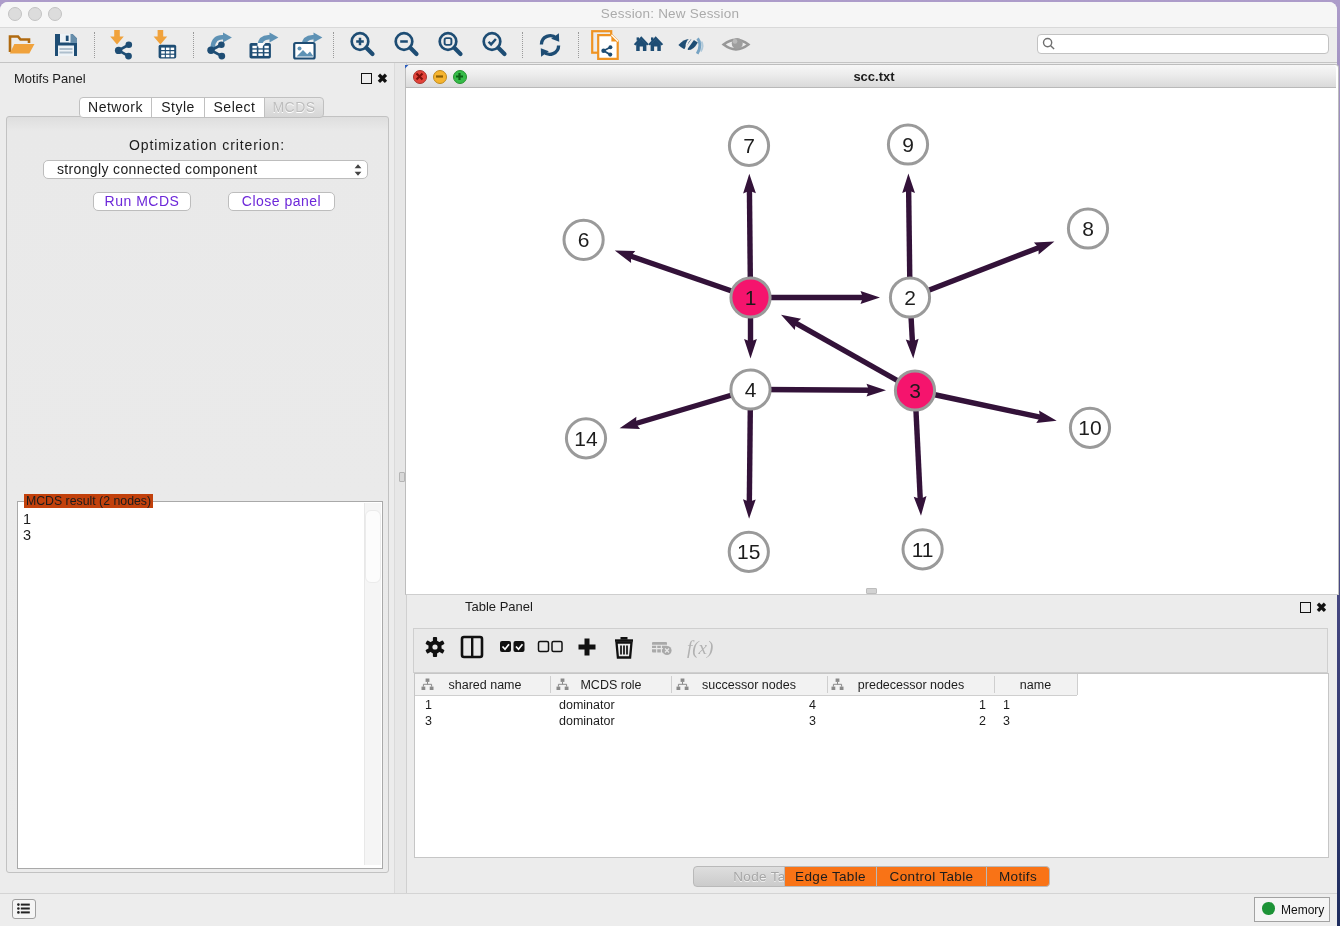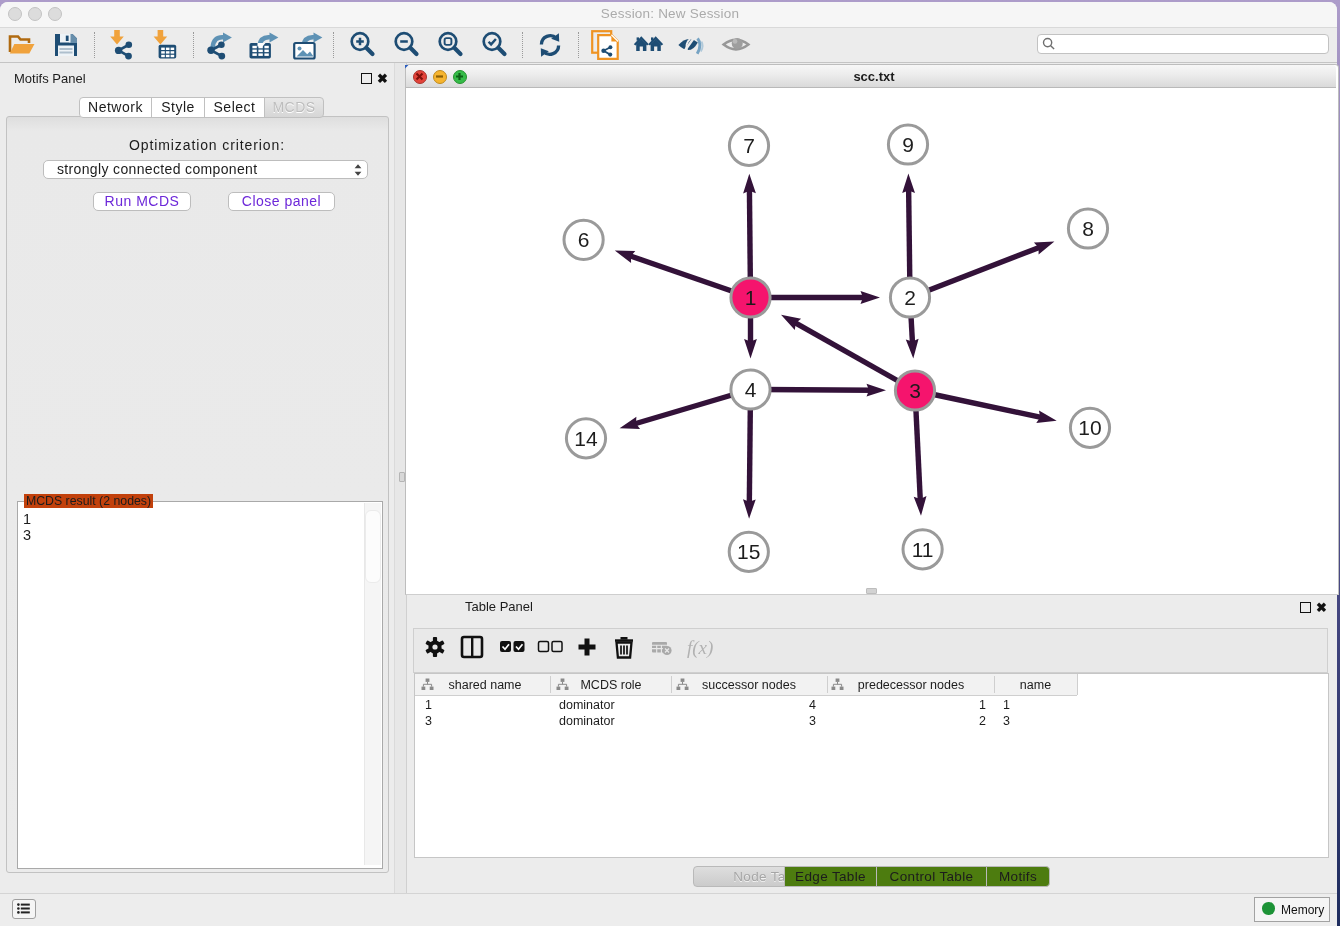--- a/index.html
+++ b/index.html
@@ -63,21 +63,21 @@
   
   #statusbar{left:0;top:893px;width:1337px;height:33px;background:#ededed;
       border-top:1px solid #d4d4d4;}
   #listbtn{left:12px;top:899px;width:22px;height:18px;border:1px solid #9f9f9f;
       border-radius:3px;background:#f5f5f5;}
   #membtn{left:1254px;top:897px;width:74px;height:23px;border:1px solid #a2a2a2;
       background:#f5f5f5;}
   svg{display:block;overflow:visible;}
   .hdrt{top:678px;font-size:12.5px;color:#1c1c1c;text-align:center;}
   .rowt{font-size:12.5px;color:#1c1c1c;}
-  .btab{top:866px;height:19px;border:1px solid #b9b9b9;background:#4d7c0f;
+  .btab{top:866px;height:19px;border:1px solid #b9b9b9;background:#f97316;
      font-size:13.5px;letter-spacing:0.35px;color:#1c1c1c;text-align:center;line-height:19px;}
 </style>
 </head>
 <body>
 <div class="abs" id="desktop"></div>
 <div class="abs" id="win"></div>
 <div class="abs" id="titlebar"></div>
 <div class="abs tl" style="left:8px;"></div>
 <div class="abs tl" style="left:28px;"></div>
 <div class="abs tl" style="left:48px;"></div>

